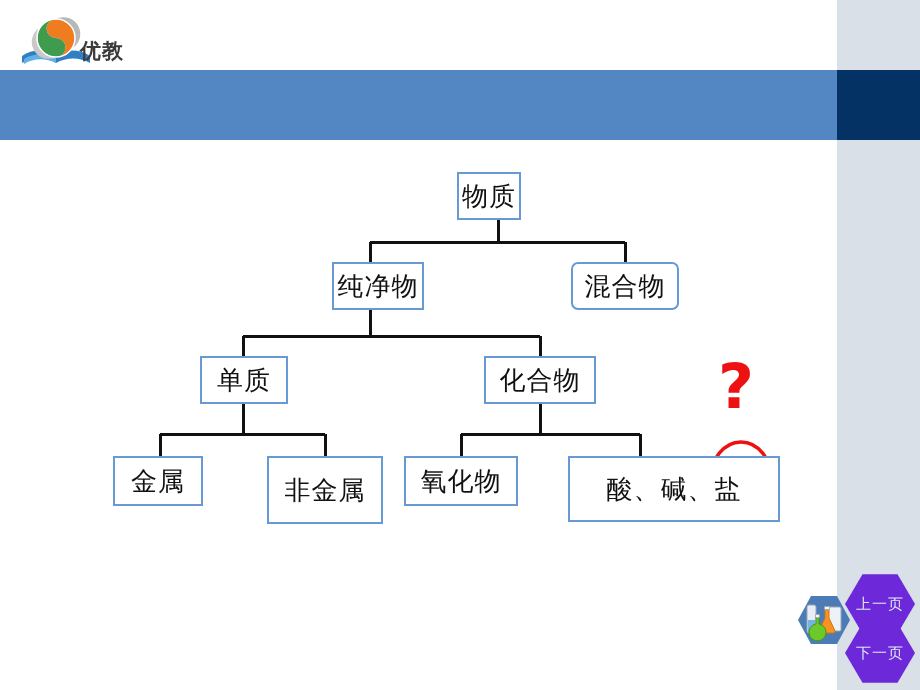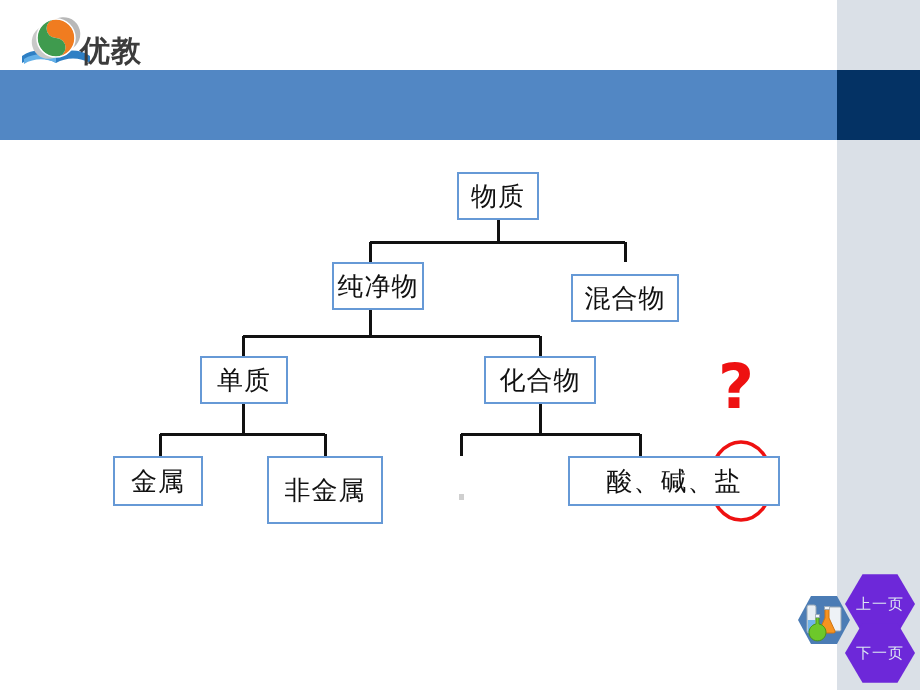--- a/index.html
+++ b/index.html
@@ -17,50 +17,50 @@
   
   .band{position:absolute;left:0;top:70px;width:837px;height:70px;background:#5287c4;}
   .band-dark{position:absolute;left:837px;top:70px;width:83px;height:70px;background:#043264;}
 
   
   .logo{position:absolute;left:18px;top:16px;width:140px;height:54px;}
   .logo svg{display:block;}
   .logo-text{
     position:absolute;left:62px;top:20px;
     font-family:"DejaVu Sans","Liberation Sans",sans-serif;
-    font-size:30px;font-weight:bold;color:#3b3b3b;letter-spacing:1px;
+    font-size:21px;font-weight:bold;color:#3b3b3b;letter-spacing:1px;
     line-height:30px;
   }
 
   
   #diagram{position:absolute;left:0;top:150px;width:837px;height:400px;}
   #diagram svg{position:absolute;left:0;top:0;}
 
   .node{
     position:absolute;
     border:2px solid #6699d6;
     background:#ffffff;
     box-sizing:border-box;
     display:flex;align-items:center;justify-content:center;
     font-family:"DejaVu Sans","Liberation Sans",sans-serif;
     font-size:26px;color:#111;
     letter-spacing:1px;
     white-space:nowrap;
   }
 
   
-  .n-wuzhi     {left:457px;top:22px; width:82px; height:48px;}
+  .n-wuzhi     {left:457px;top:22px; width:64px; height:48px;}
   .n-chunjing  {left:332px;top:112px;width:92px;height:48px;}
-  .n-hunhe     {left:571px;top:124px;width:108px;height:48px;}
+  .n-hunhe     {left:571px;top:112px;width:108px;height:48px;border-radius:7px;}
   .n-danzhi    {left:200px;top:206px;width:88px; height:48px;text-align:center;}
   .n-huahewu   {left:484px;top:206px;width:112px;height:48px;}
   .n-jinshu    {left:113px;top:306px;width:90px; height:50px;}
   .n-feijinshu {left:267px;top:306px;width:116px;height:68px;}
   .n-yanghuawu {left:404px;top:306px;width:114px;height:50px;}
-  .n-suanjianyan{left:568px;top:306px;width:212px;height:50px;text-align:center;}
+  .n-suanjianyan{left:568px;top:306px;width:212px;height:66px;text-align:center;}
 
   .qmark{
     position:absolute;left:718px;top:206px;
     font-family:"DejaVu Sans","Liberation Serif",serif;
     font-size:62px;font-weight:bold;color:#ee1111;line-height:62px;
   }
   .dot-artifact{position:absolute;left:459px;top:344px;width:5px;height:6px;background:#cfcfcf;}
 
   
   .hexbtn{
@@ -137,20 +137,21 @@
 
     <div class="dot-artifact"></div>
 
     <div class="node n-wuzhi">物质</div>
     <div class="node n-chunjing">纯净物</div>
     <div class="node n-hunhe">混合物</div>
     <div class="node n-danzhi">单质</div>
     <div class="node n-huahewu">化合物</div>
     <div class="node n-jinshu">金属</div>
     <div class="node n-feijinshu">非金属</div>
+    <div class="node n-yanghuawu">氧化物</div>
     <div class="node n-suanjianyan">酸、碱、盐</div>
 
     <div class="qmark">?</div>
   </div>
 
   <div class="hex-lab">
     <svg width="52" height="50" viewBox="0 0 52 50">
 
       <rect x="9" y="10" width="9" height="28" rx="2" fill="#e8eef4" stroke="#9aa8b5" stroke-width="1"></rect>
       <rect x="9.8" y="25" width="7.4" height="12.2" fill="#5aa9e6" opacity="0.85"></rect>

